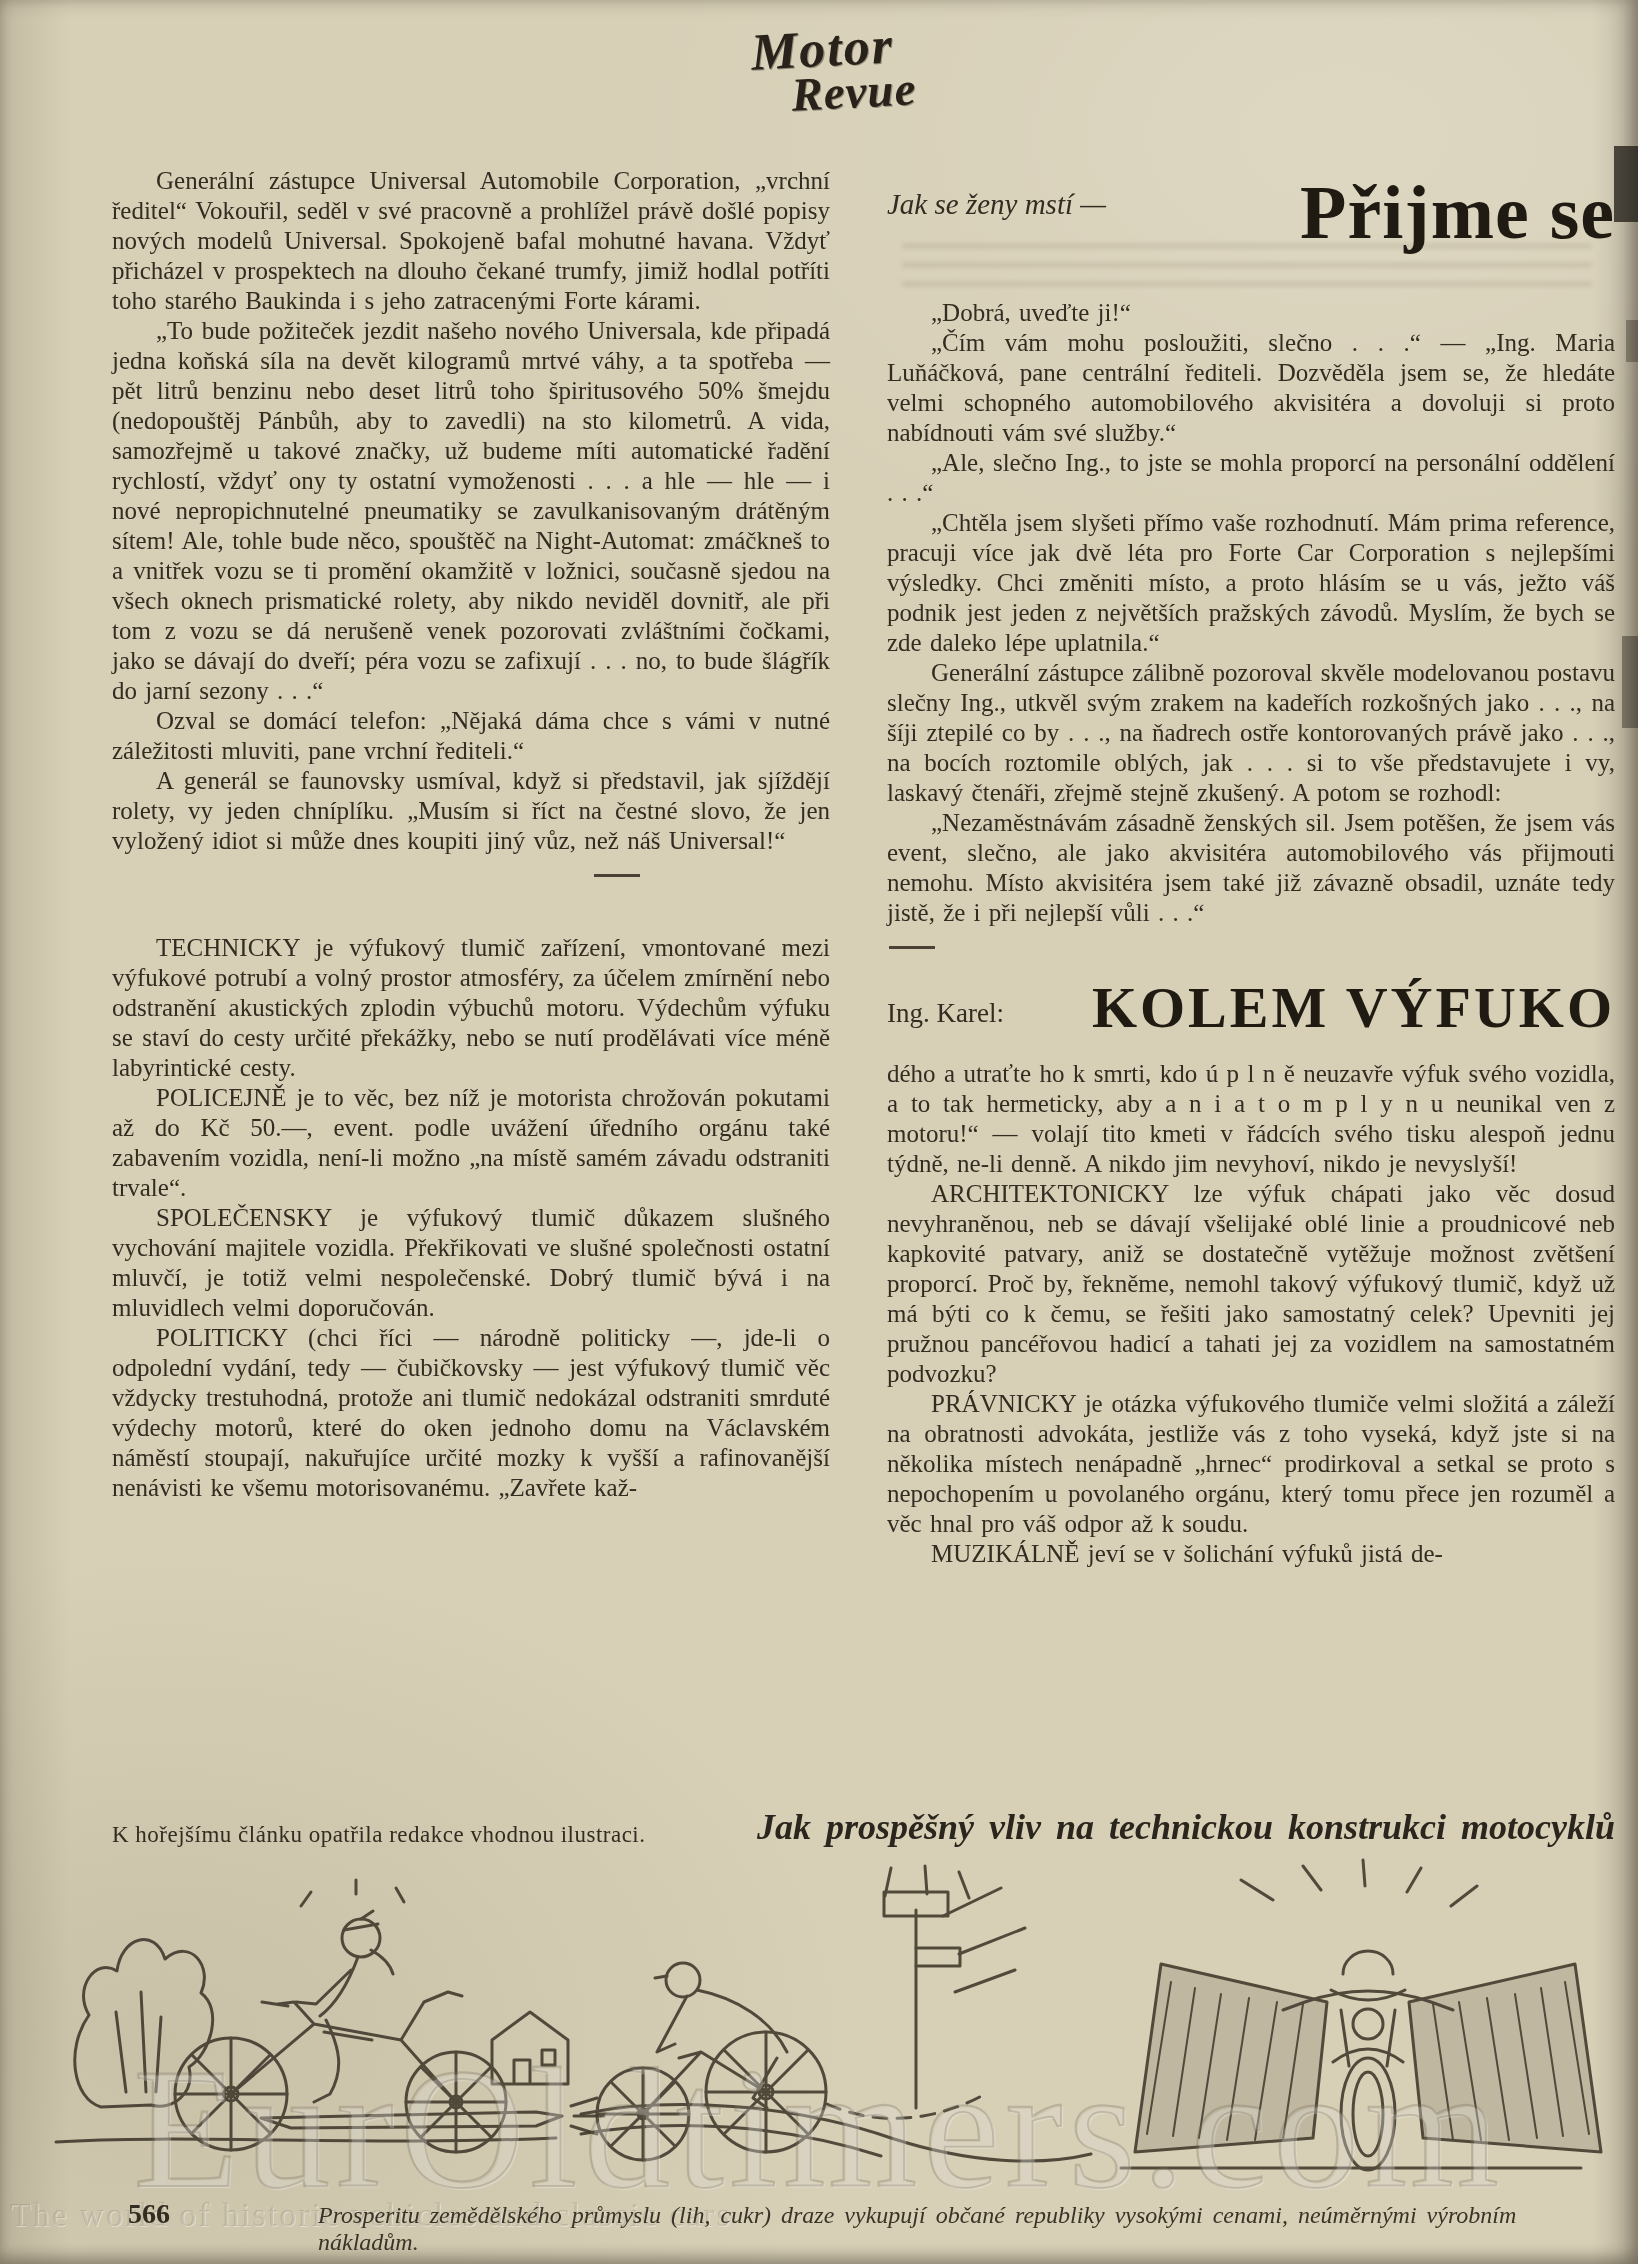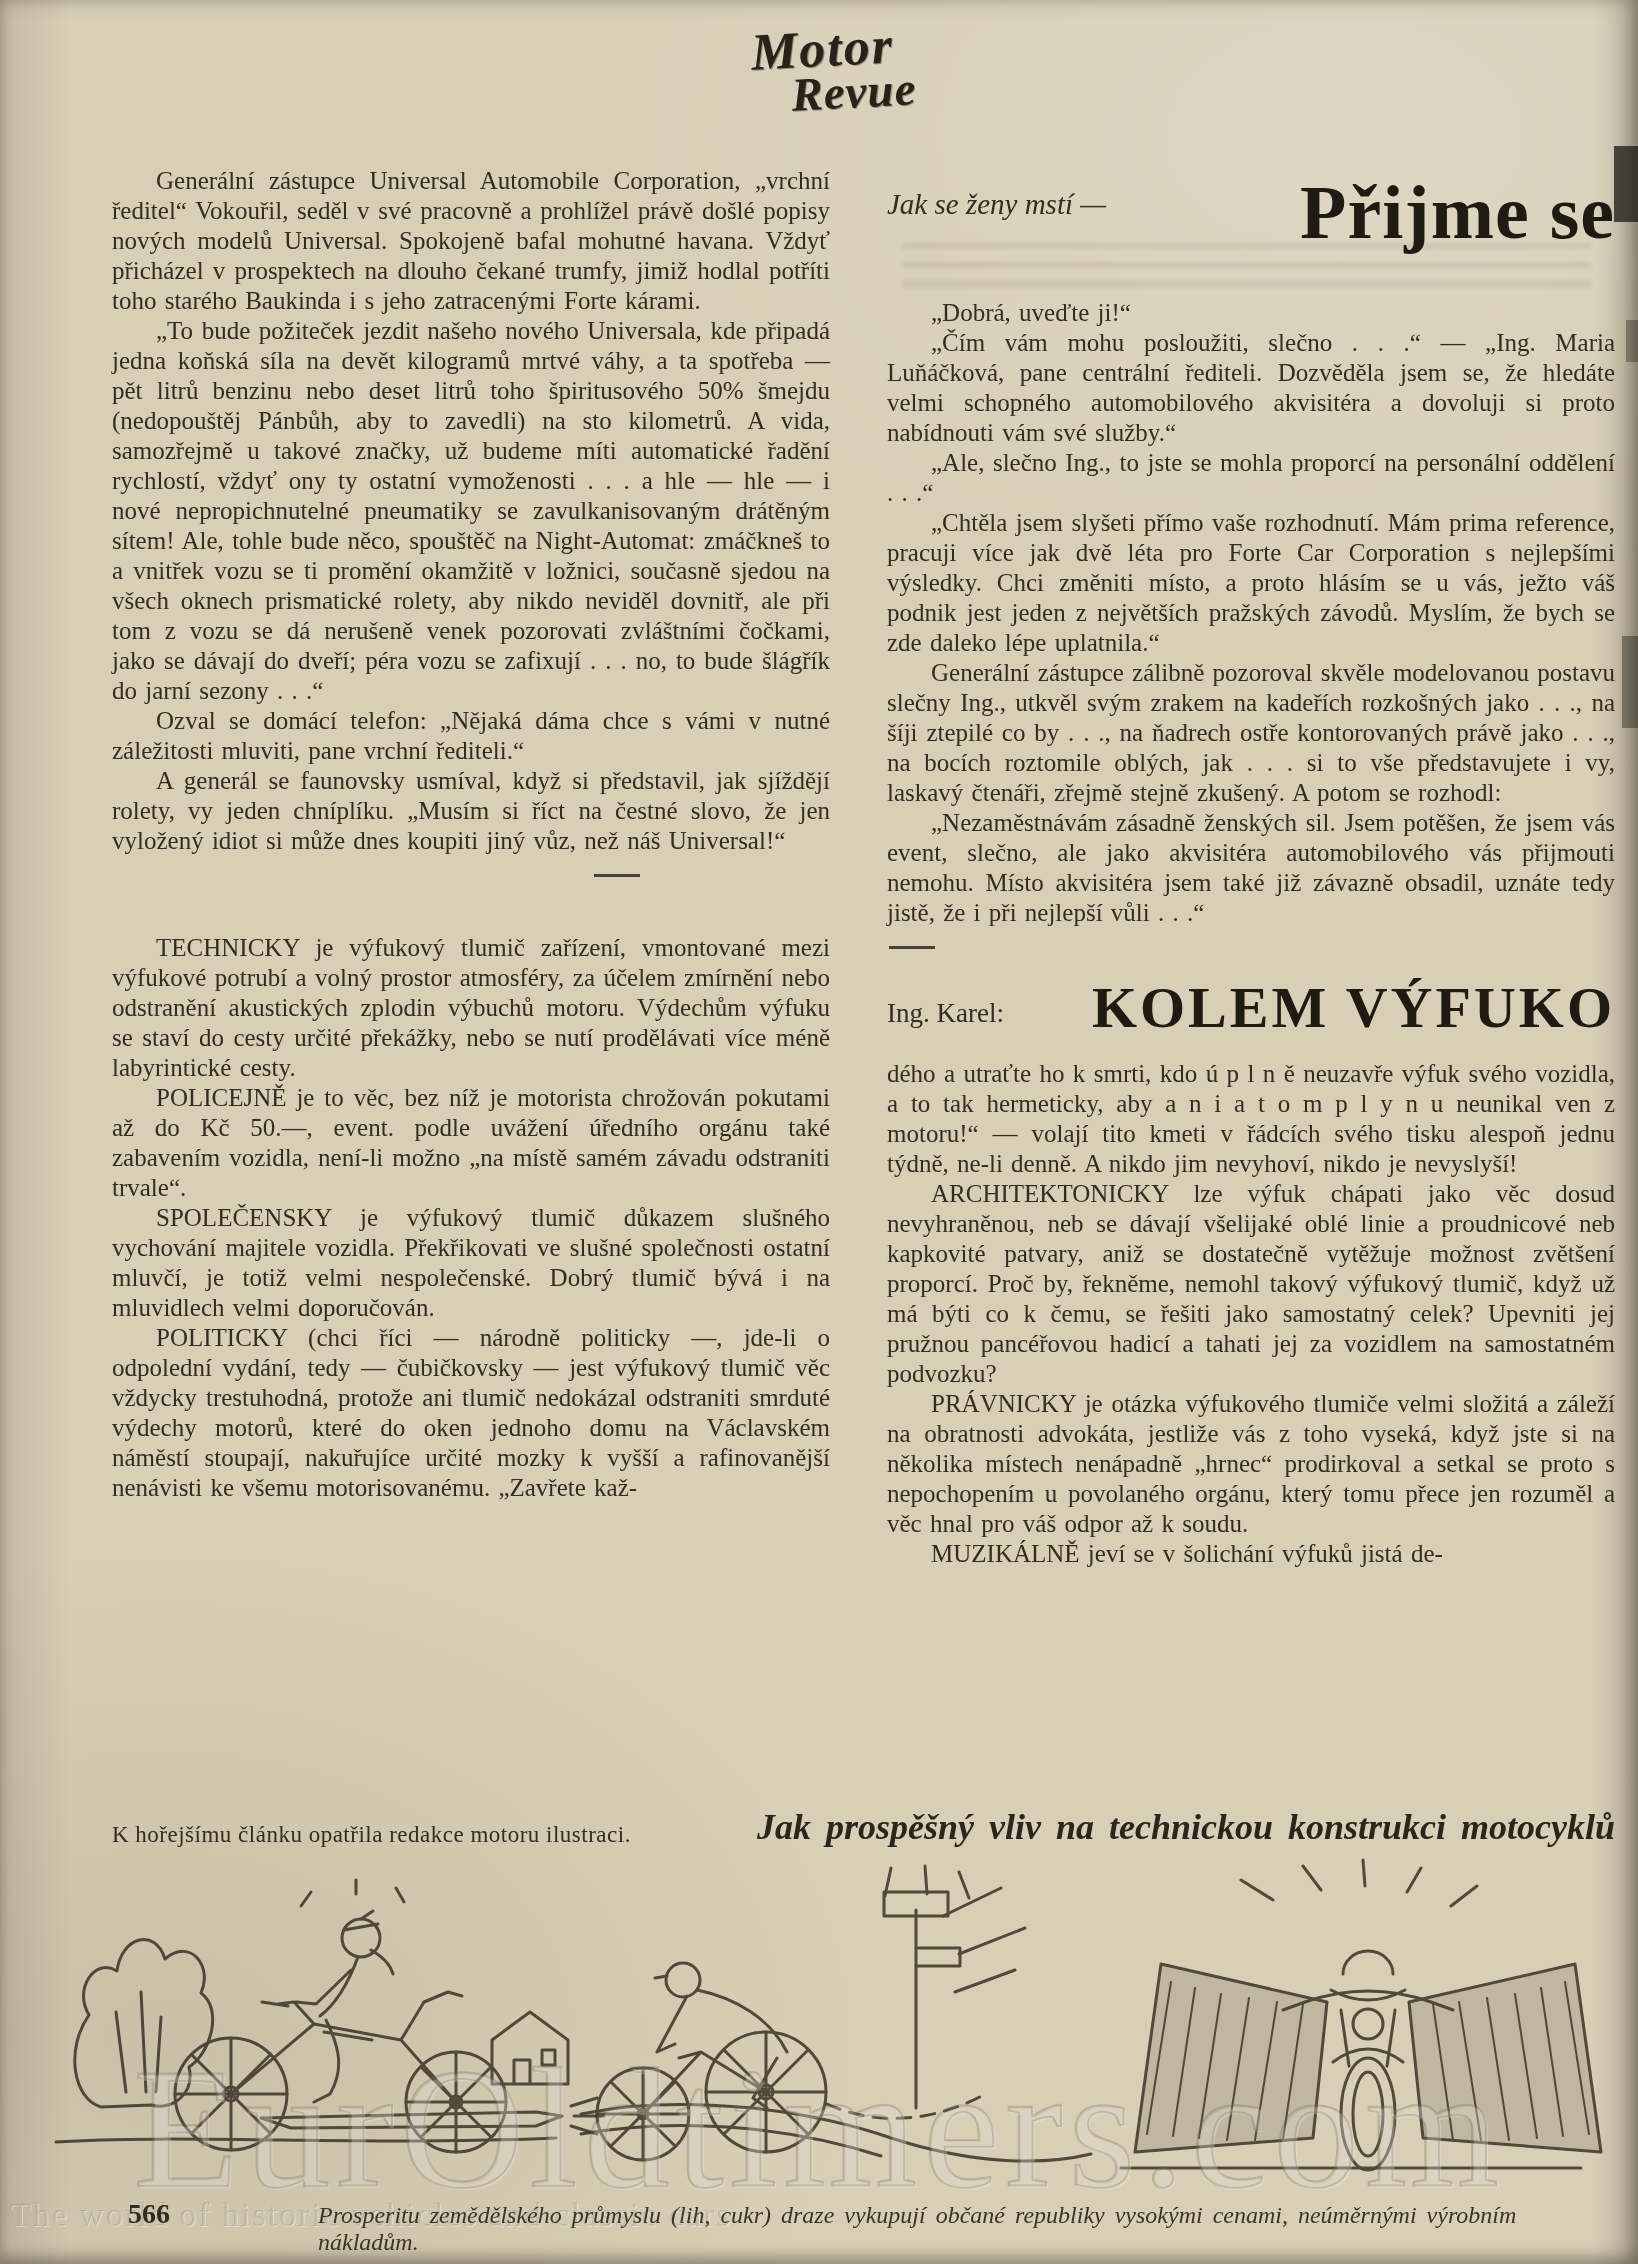--- a/index.html
+++ b/index.html
@@ -148,21 +148,21 @@
       <h2 class="headline2" data-name="story2-headline">KOLEM VÝFUKO</h2>
     </div>
     <div class="paras body2" data-name="story2-right-paragraphs">
         <p data-name="paragraph">dého a utraťte ho k smrti, kdo ú p l n ě neuzavře výfuk svého vozidla, a to tak hermeticky, aby a n i  a t o m  p l y n u neunikal ven z motoru!“ — volají tito kmeti v řádcích svého tisku alespoň jednu týdně, ne-li denně. A nikdo jim nevyhoví, nikdo je nevyslyší!</p>
         <p data-name="paragraph">ARCHITEKTONICKY lze výfuk chápati jako věc dosud nevyhraněnou, neb se dávají všelijaké oblé linie a proudnicové neb kapkovité patvary, aniž se dostatečně vytěžuje možnost zvětšení proporcí. Proč by, řekněme, nemohl takový výfukový tlumič, když už má býti co k čemu, se řešiti jako samostatný celek? Upevniti jej pružnou pancéřovou hadicí a tahati jej za vozidlem na samostatném podvozku?</p>
         <p data-name="paragraph">PRÁVNICKY je otázka výfukového tlumiče velmi složitá a záleží na obratnosti advokáta, jestliže vás z toho vyseká, když jste si na několika místech nenápadně „hrnec“ prodirkoval a setkal se proto s nepochopením u povolaného orgánu, který tomu přece jen rozuměl a věc hnal pro váš odpor až k soudu.</p>
         <p data-name="paragraph">MUZIKÁLNĚ jeví se v šolichání výfuků jistá de-</p>
       </div>
   </div>
 
-  <div class="caption-left" data-name="illustration-caption">K hořejšímu článku opatřila redakce motoru ilustraci.</div>
+  <div class="caption-left" data-name="illustration-caption">K hořejšímu článku opatřila redakce vhodnou ilustraci.</div>
   <div class="caption-right" data-name="illustration-title">Jak prospěšný vliv na technickou konstrukci motocyklů</div>
 
   <div class="illustration" data-name="cartoon-illustration">
     <svg viewBox="0 0 1560 330" data-name="motorcycle-cartoons-svg">
       <g class="sketch" data-name="illustration-touring-motorcycle" transform="translate(10,0)">
         <path d="M0,290 C120,282 320,294 500,286"></path>
         <path data-name="bush-sketch" d="M45,255 c-28,-8 -36,-58 -12,-92 c-16,-26 6,-58 28,-44 c4,-34 38,-44 48,-12 c26,-22 48,8 36,34 c22,16 10,60 -12,74 c6,26 -16,44 -38,38 z"></path>
         <path d="M60,160 l10,80 M85,140 l5,100 M105,165 l-5,75"></path>
         <g data-name="rear-wheel">
           <circle cx="175" cy="242" r="56"></circle>

